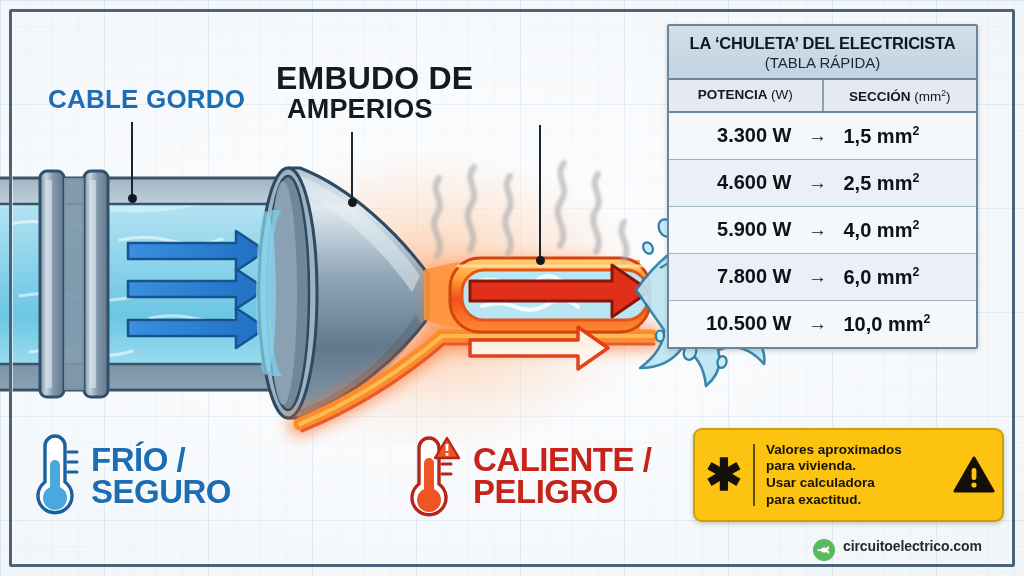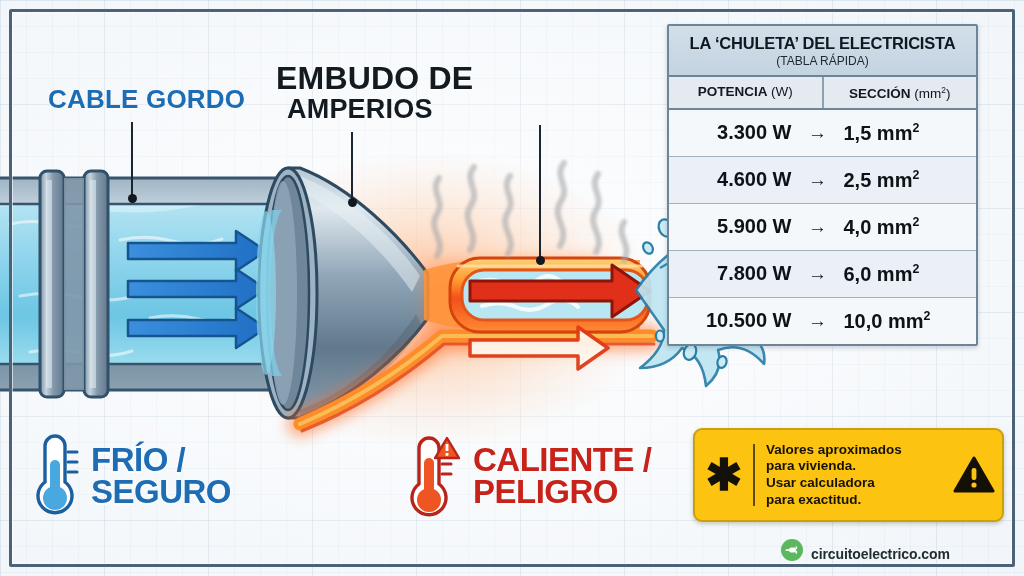--- a/index.html
+++ b/index.html
@@ -51,21 +51,21 @@
     border:2px solid #6d8599;border-radius:2px;
     background:#eef3f7;overflow:hidden;
     box-shadow:0 2px 5px rgba(40,60,80,.22);
   }
   .tc-head{
     background:linear-gradient(#d2dfe9,#c3d3e0);
     padding:8px 6px 7px;text-align:center;
     border-bottom:2px solid #6d8599;
   }
   .tc-title{font-size:16.5px;font-weight:bold;color:#0f1720;letter-spacing:-.2px;}
-  .tc-sub{font-size:12px;color:#1d2831;margin-top:1px;}
+  .tc-sub{font-size:15px;color:#1d2831;margin-top:1px;}
   .tc-colrow{display:flex;background:#e4eaf0;border-bottom:2px solid #6d8599;}
   .tc-col{
     flex:1;text-align:center;padding:7px 2px 7px;
     font-size:13.5px;font-weight:bold;color:#11181f;white-space:nowrap;
   }
   .tc-col:first-child{border-right:2px solid #8ba0b1;}
   .tc-col .unit{font-weight:normal;}
   .tc-row{
     display:flex;align-items:center;justify-content:center;
     height:46px;border-bottom:1px solid #9fb3c2;background:#f4f8fb;
@@ -90,22 +90,22 @@
   }
   .note-div{width:2px;height:62px;background:#2b2307;opacity:.75;}
   .note-txt{
     flex:1;padding:0 4px 0 11px;font-size:13.5px;font-weight:bold;
     color:#161206;line-height:1.24;
   }
   .note-warn{width:56px;display:flex;align-items:center;justify-content:center;}
 
   
   .brand{
-    position:absolute;left:780px;top:538px;
-    display:flex;align-items:flex-end;gap:7px;
+    position:absolute;left:812px;top:538px;
+    display:flex;align-items:flex-start;gap:7px;
   }
   .brand-txt{font-size:14px;font-weight:bold;color:#222c33;letter-spacing:-.1px;}
 
   
   .status{position:absolute;display:flex;align-items:center;gap:12px;}
   .status-txt{font-size:33px;font-weight:bold;line-height:.96;letter-spacing:-.5px;}
   .cold .status-txt{color:#1d6db5;text-shadow:0 2px 0 rgba(255,255,255,.85);}
   .hot .status-txt{color:#c8231a;text-shadow:0 2px 0 rgba(255,255,255,.85);}
 </style>
 </head>

